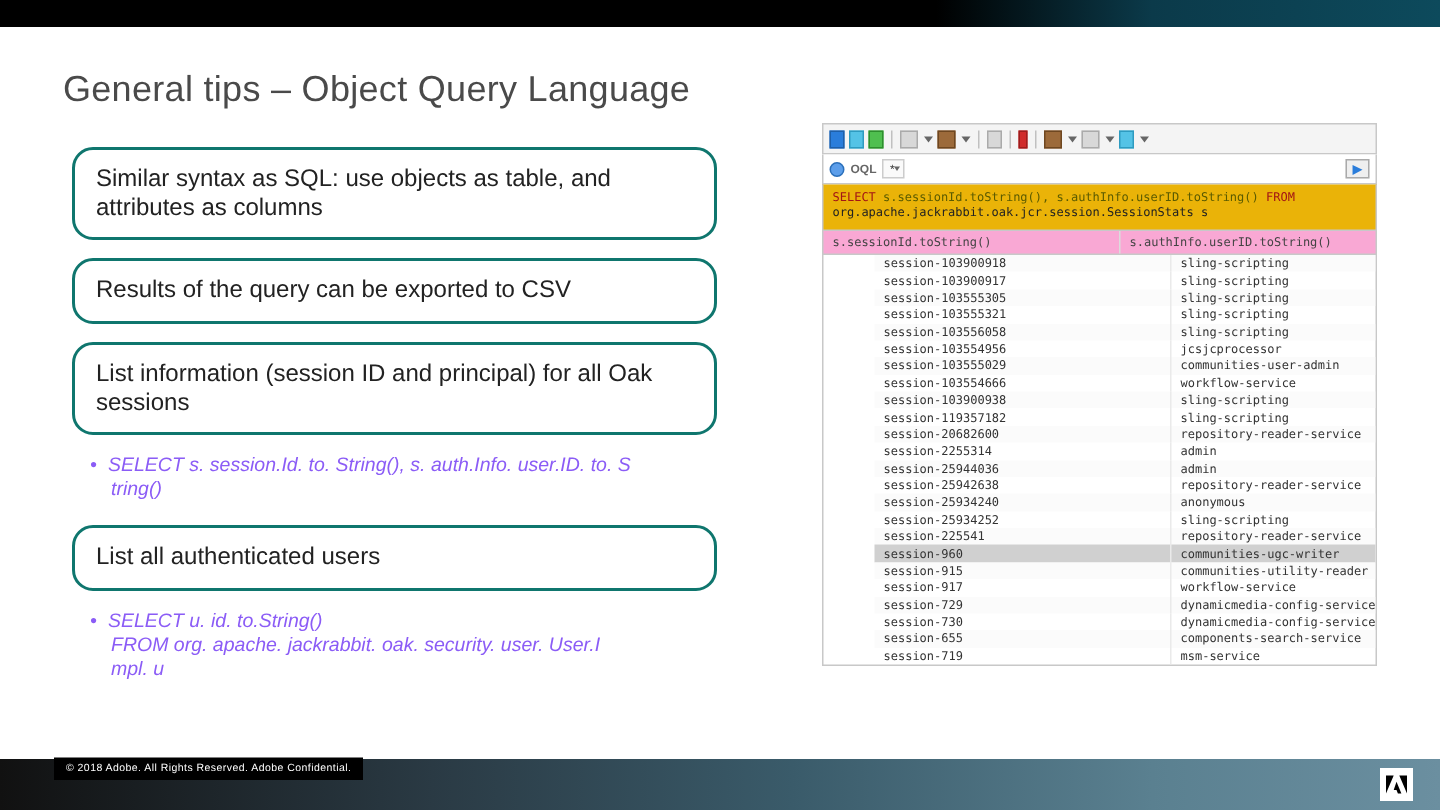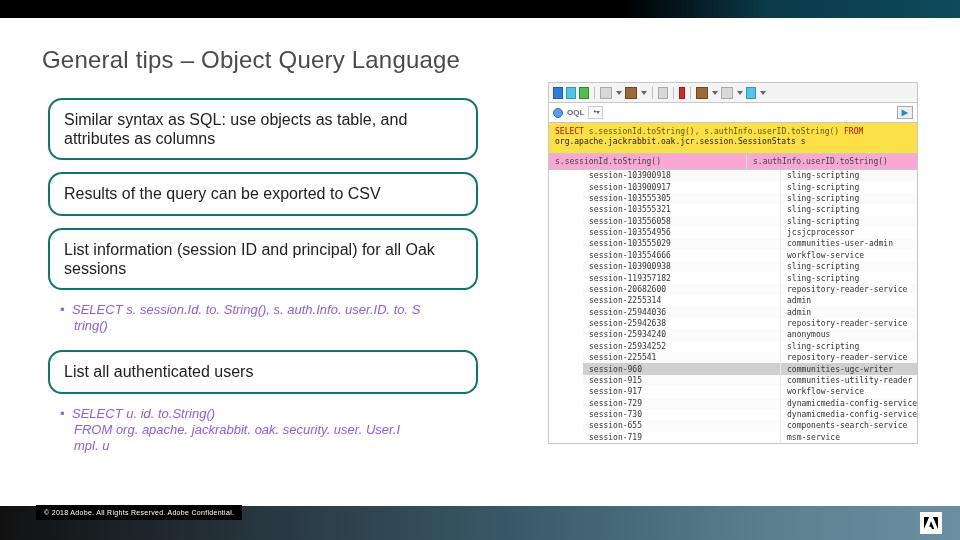--- a/index.html
+++ b/index.html
@@ -133,21 +133,21 @@
   }
   .oql-circle { width:8px;height:8px;border-radius:50%;background:#5c9eea;border:1px solid #2a6fba; }
   .oql-label  { font-weight:bold; color:#666; }
   .oql-dd     { background:#fafafa;border:1px solid #ccc;padding:1px 6px 1px 4px;position:relative; }
   .oql-dd:after{content:"";position:absolute;right:2px;top:4px;width:0;height:0;border-left:2px solid transparent;border-right:2px solid transparent;border-top:3px solid #666;}
   .oql-btn    { border:1px solid #aaa; background:#efefef; padding:1px 4px; display:flex;align-items:center;gap:2px; }
   .oql-btn .arrow { color:#2a7ddb; font-weight:bold; }
 
   .query-box {
     border:1px solid #c8c8c8; border-top:none;
-    background:#fde047; padding:4px 6px 6px;
+    background:#eab308; padding:4px 6px 6px;
     font-family: "Consolas","Menlo",monospace;
     font-size:8px; line-height:1.25; color:#333;
   }
   .kw    { color:#a31515; } 
   .ident { color:#5b5b00; } 
   .pkg   { color:#222; }    
 
   .result-head {
     display:flex; border:1px solid #c8c8c8; border-top:none;
     background:#f9a8d4;

